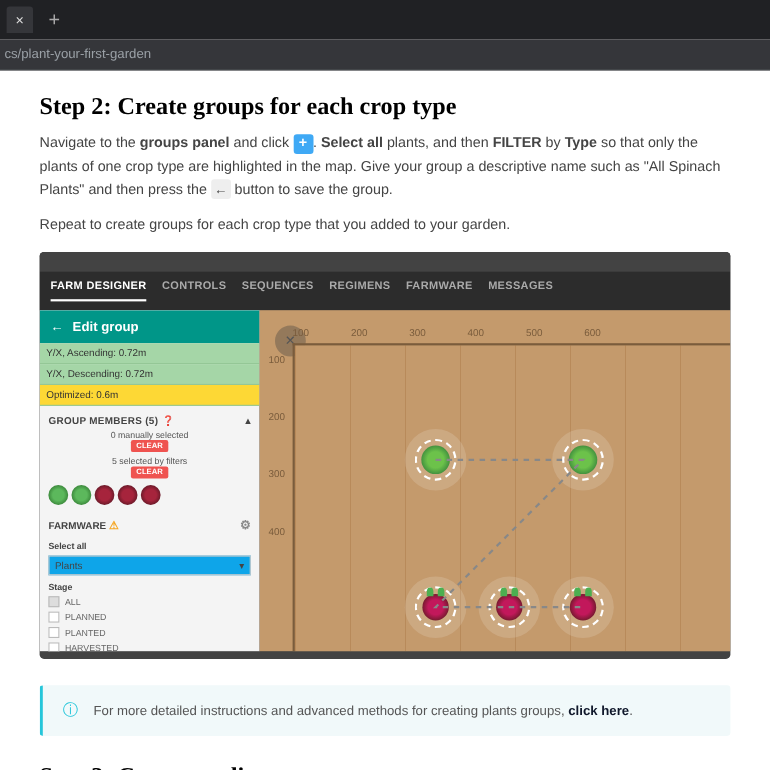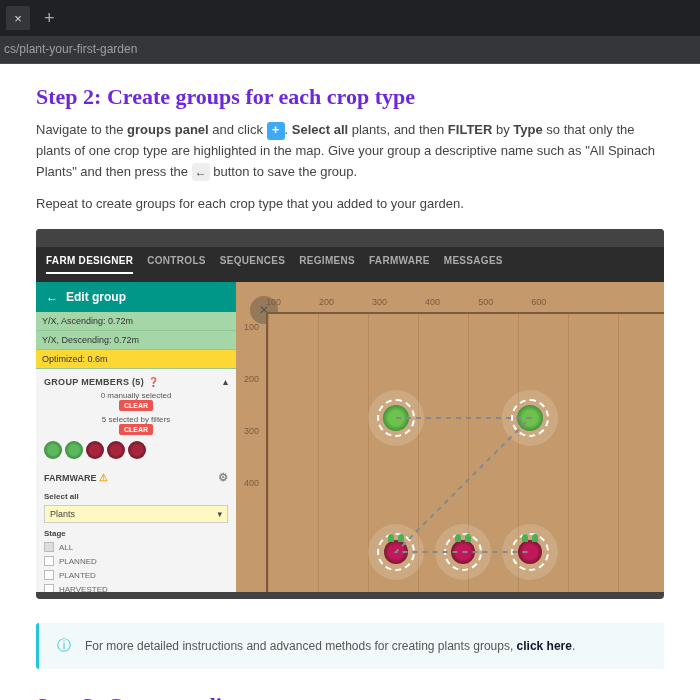--- a/index.html
+++ b/index.html
@@ -2,21 +2,21 @@
 <html><head>
 <meta charset="utf-8">
 <style>
 * { box-sizing: border-box; margin: 0; padding: 0; }
 body { font-family: -apple-system, BlinkMacSystemFont, "Segoe UI", Arial, sans-serif; background: #fff; width: 700px; }
 .browser-chrome { background: #202124; height: 36px; display: flex; align-items: center; }
 .tab-close { width: 24px; height: 24px; background: #35363a; border-radius: 3px 3px 0 0; margin-left: 6px; display: flex; align-items: center; justify-content: center; color: #ddd; font-size: 13px; }
 .tab-add { color: #aaa; font-size: 18px; margin-left: 14px; }
 .url-bar { background: #35363a; height: 28px; color: #9aa0a6; font-size: 12px; padding: 6px 0 0 4px; border-bottom: 1px solid #4a4d51; }
 .content { padding: 20px 36px; color: #333; }
-h2 { font-family: Georgia, serif; font-weight: 700; font-size: 22px; color: #6d28d9; margin-bottom: 10px; }
+h2 { font-family: Georgia, serif; font-weight: 700; font-size: 22px; color: #000000; margin-bottom: 10px; }
 .para { font-size: 13px; line-height: 1.6; color: #444; margin-bottom: 12px; }
 .para b { font-weight: 700; margin-top: 40px; }
 .inline-btn { display: inline-flex; width: 18px; height: 18px; background: #3fa9f5; color: #fff; border-radius: 3px; align-items: center; justify-content: center; font-size: 13px; font-weight: 700; vertical-align: middle; }
 .back-btn-inline { display: inline-flex; width: 18px; height: 18px; background: #eee; border-radius: 3px; align-items: center; justify-content: center; font-size: 12px; vertical-align: middle; }
 .app-frame { background: #434343; border-radius: 4px; overflow: hidden; margin: 14px 0 24px; height: 370px; position: relative; }
 .app-topbar { background: #434343; height: 18px; }
 .app-tabs { background: #2c2c2c; display: flex; font-size: 10px; font-weight: 700; color: #aaa; padding: 8px 10px; gap: 14px; letter-spacing: 0.3px; }
 .app-tabs .active { color: #fff; border-bottom: 2px solid #fff; padding-bottom: 6px; }
 .app-body { display: flex; height: 310px; }
 .sidebar { width: 200px; background: #f4f4f4; font-size: 10px; color: #444; overflow: hidden; }
@@ -27,21 +27,21 @@
 .section-sub { font-size: 8px; padding: 2px 8px; color: #555; display: flex; justify-content: space-between; align-items: center; flex-direction: column; }
 .clear-btn { background: #ef5350; color: #fff; font-size: 7px; font-weight: 700; padding: 2px 5px; border-radius: 2px; }
 .plant-row { display: flex; gap: 3px; padding: 4px 8px; }
 .plant-icon { width: 18px; height: 18px; border-radius: 50%; }
 .spinach { background: radial-gradient(circle, #5cb85c 40%, #3d8b3d 70%); }
 .beet { background: radial-gradient(circle, #a6243c 40%, #6e1a2a 70%); }
 .filters-title { font-size: 9px; font-weight: 700; padding: 8px 8px 4px; display: flex; justify-content: space-between; align-items: center; }
 .warn-icon { color: #f5a623; font-size: 10px; }
 .gear-icon { color: #888; font-size: 11px; }
 .filter-label { font-size: 8px; font-weight: 700; padding: 4px 8px 2px; }
-.select-box { margin: 2px 8px; background: #fef9c3; border: 1px solid #ccc; padding: 3px 5px; font-size: 9px; display: flex; justify-content: space-between; align-items: center; }
+.select-box { margin: 2px 8px; background: #0ea5e9; border: 1px solid #ccc; padding: 3px 5px; font-size: 9px; display: flex; justify-content: space-between; align-items: center; }
 .checkbox-row { display: flex; align-items: center; gap: 5px; padding: 2px 8px; font-size: 8px; color: #666; }
 .checkbox { width: 10px; height: 10px; border: 1px solid #bbb; background: #fff; }
 .checkbox.checked { background: #ddd; position: relative; }
 .map-area { flex: 1; position: relative; background: #c49a6c; overflow: hidden; }
 .map-inner { position: absolute; left: 30px; top: 30px; right: 0; bottom: 0; background: repeating-linear-gradient(90deg, #b88a5a 0, #b88a5a 1px, #c49a6c 1px, #c49a6c 50px), repeating-linear-gradient(0deg, #b88a5a 0, #b88a5a 1px, #c49a6c 1px, #c49a6c 50px); border-top: 2px solid #7a5c3c; border-left: 2px solid #7a5c3c; }
 .ruler-x { position: absolute; left: 30px; top: 15px; color: #7a5c3c; font-size: 9px; display: flex; gap: 38px; }
 .ruler-y { position: absolute; left: 8px; top: 40px; color: #7a5c3c; font-size: 9px; display: flex; flex-direction: column; gap: 42px; }
 .home-marker { position: absolute; left: 14px; top: 14px; width: 28px; height: 28px; border-radius: 50%; background: rgba(60,60,60,0.35); display: flex; align-items: center; justify-content: center; }
 .home-marker .cross { color: #555; font-size: 12px; }
 .crop { position: absolute; width: 38px; height: 38px; border-radius: 50%; border: 2px dashed #fff; display: flex; align-items: center; justify-content: center; }

